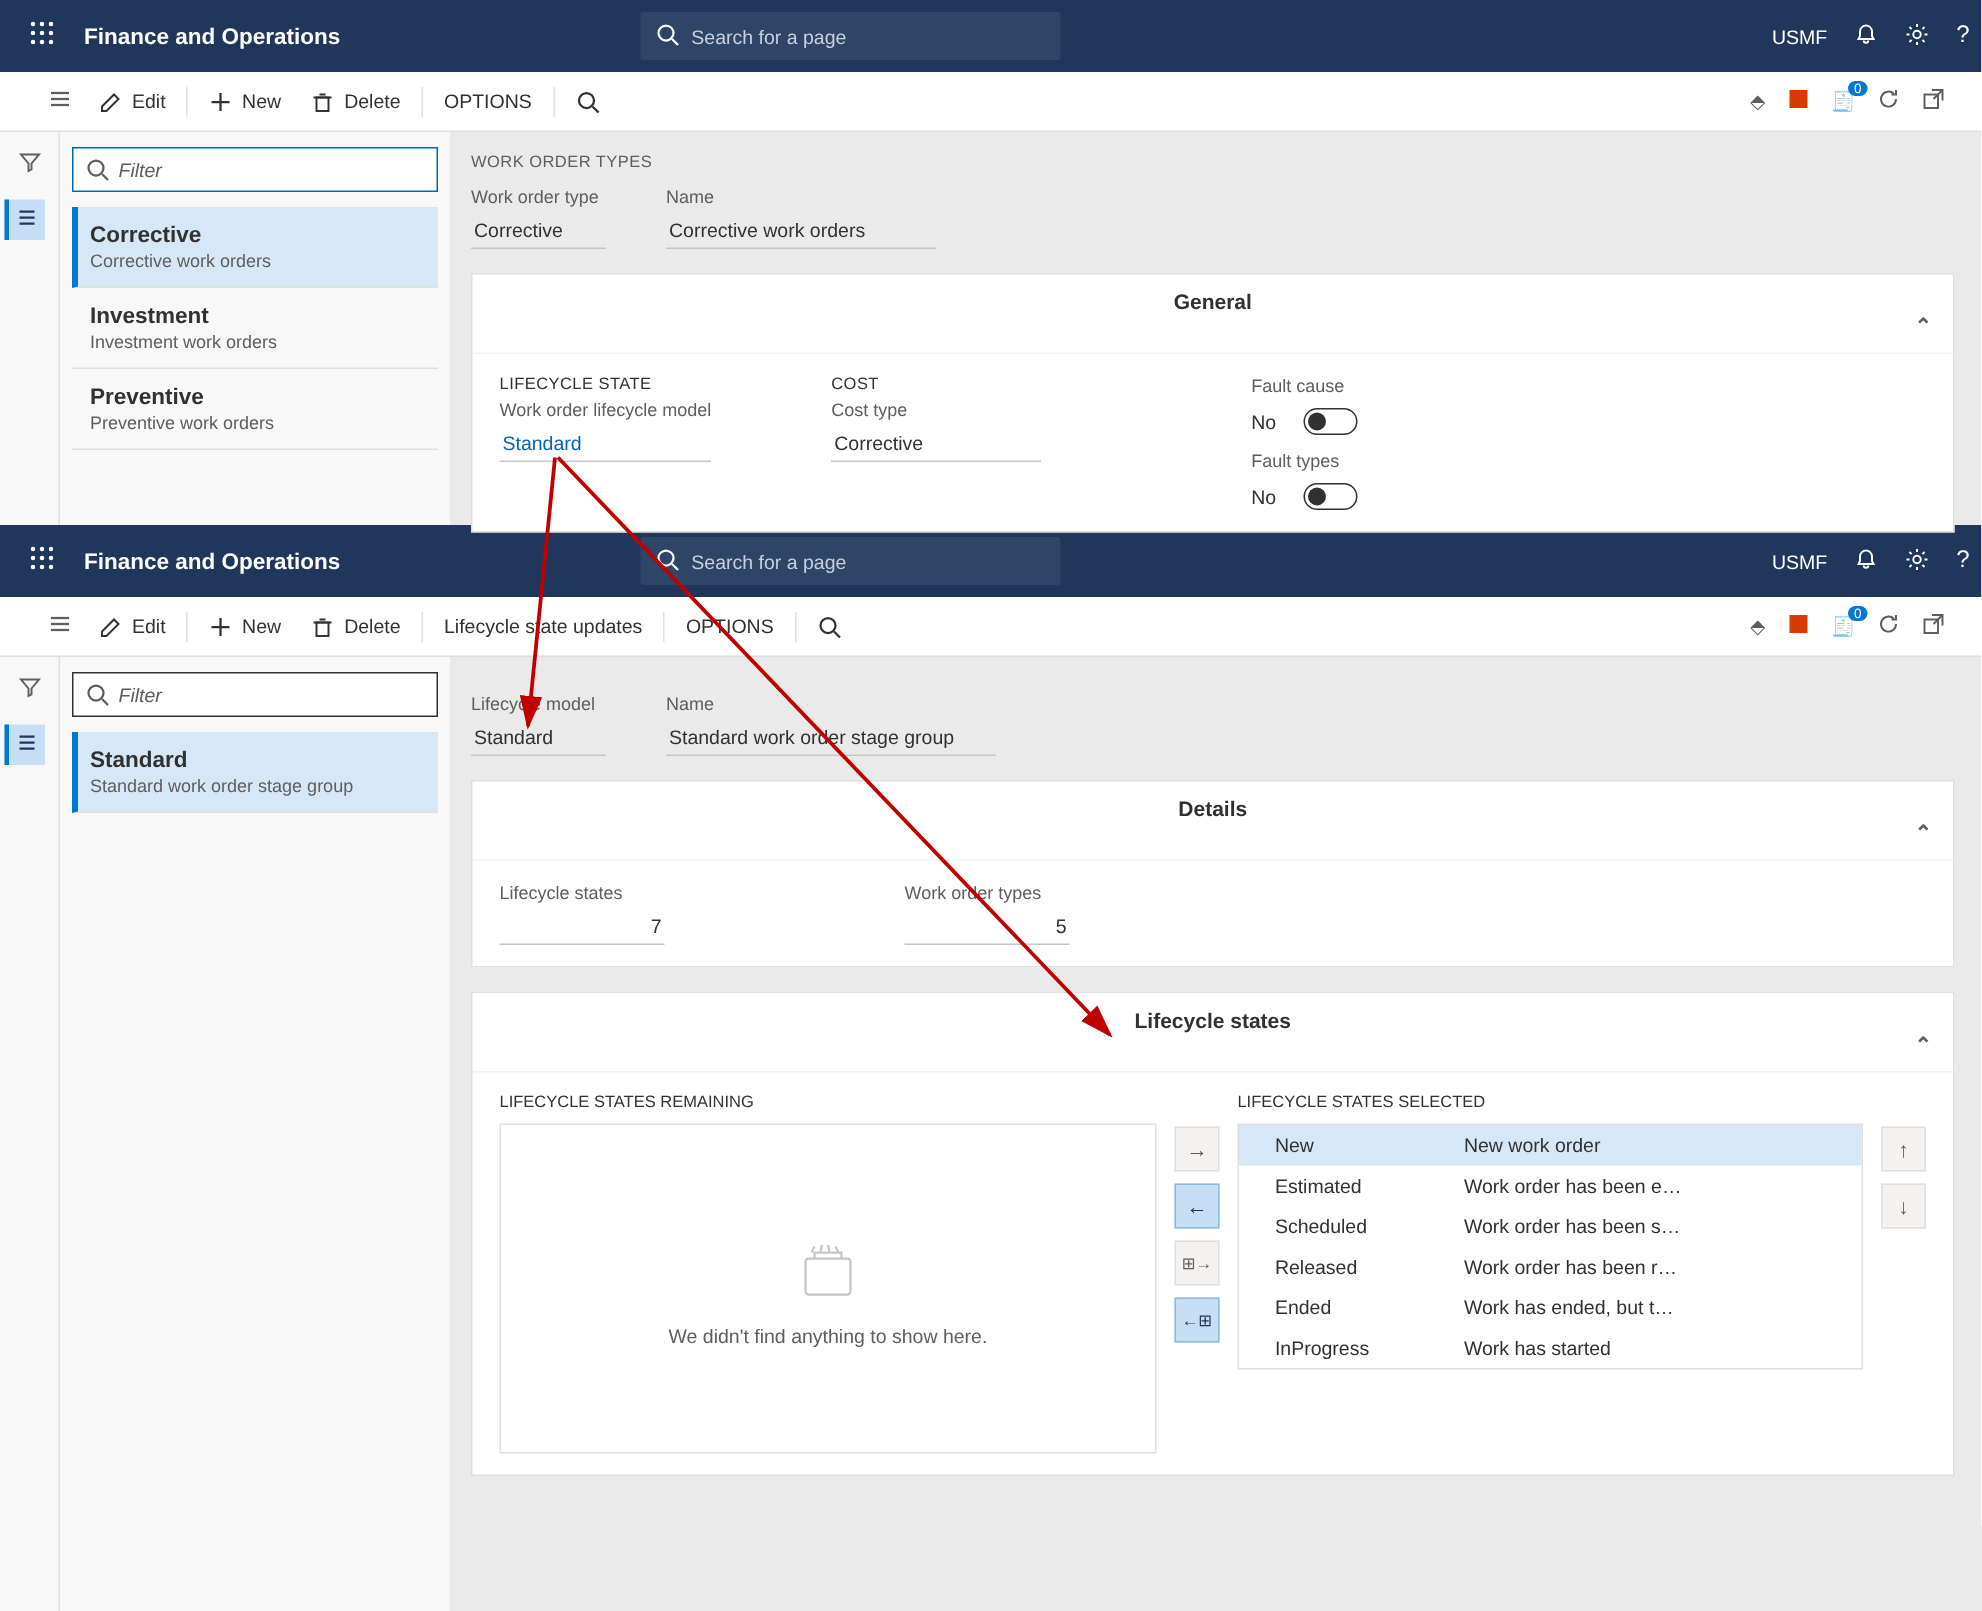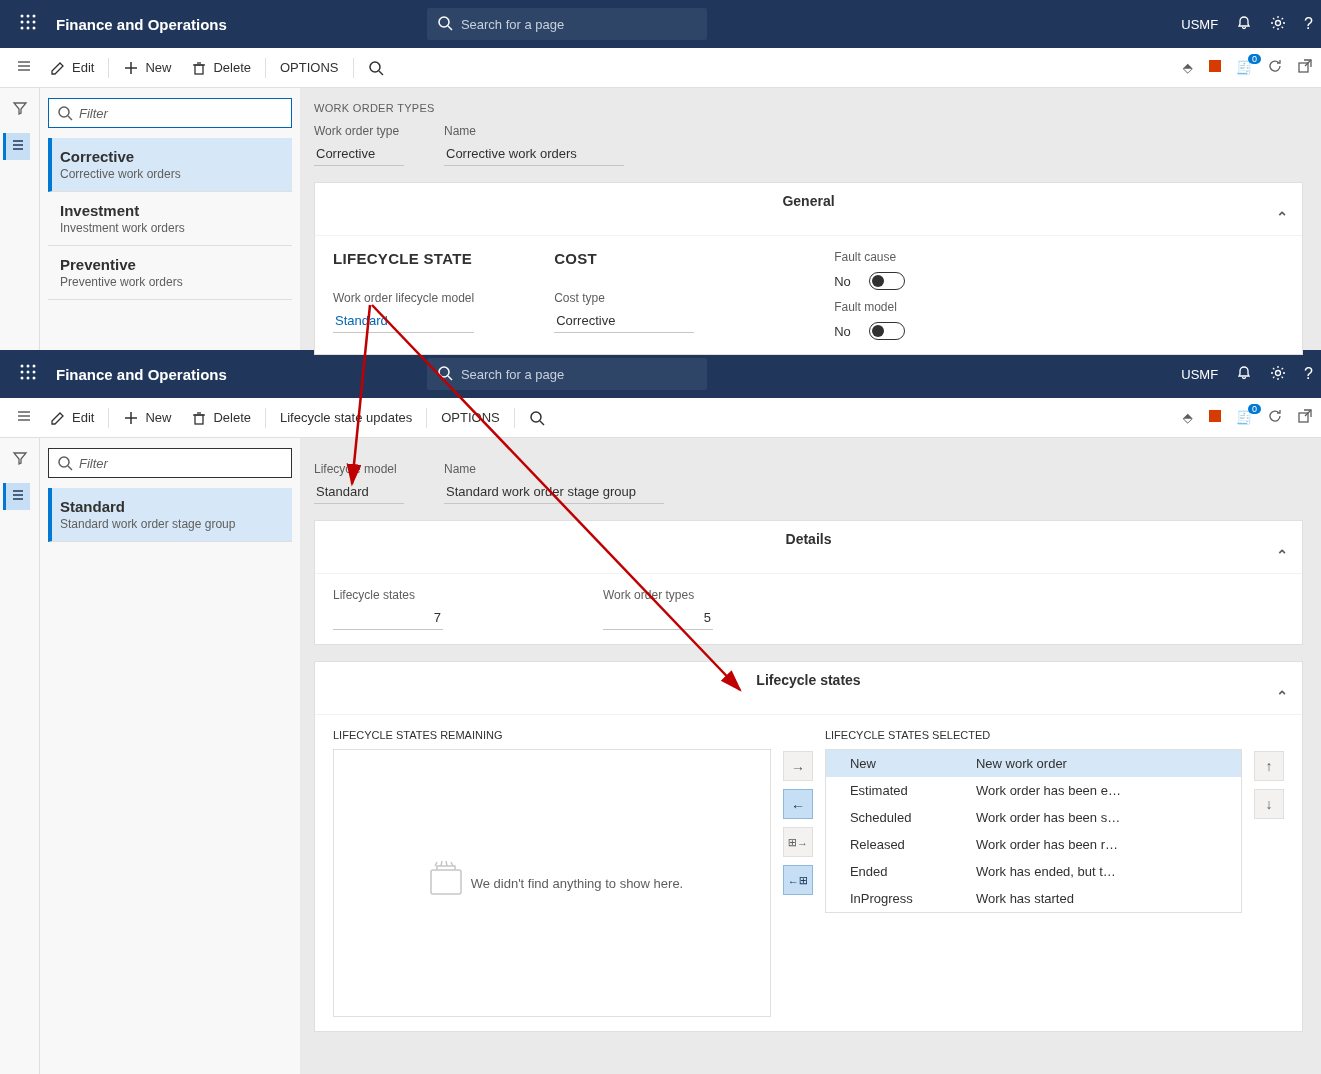--- a/index.html
+++ b/index.html
@@ -9,21 +9,21 @@
   .topbar { background: #20365a; color: #fff; height: 48px; display: flex; align-items: center; padding: 0 8px; }
   .waffle { width: 40px; text-align: center; font-size: 18px; }
   .brand { font-weight: 600; font-size: 15px; margin-left: 8px; }
   .search-wrap { margin-left: auto; margin-right: auto; display: flex; align-items: center; background: #2e4568; height: 32px; width: 280px; padding: 0 10px; border-radius: 2px; }
   .search-wrap input { background: transparent; border: none; color: #fff; outline: none; flex: 1; margin-left: 8px; font-size: 13px; }
   .search-wrap input::placeholder { color: #c8d0dd; }
   .top-right { display: flex; align-items: center; gap: 18px; font-size: 14px; }
   .top-right .legal { font-size: 13px; }
 
   
-  .actionbar { height: 40px; display: flex; align-items: center; border-bottom: 1px solid #e1dfdd; padding: 0 8px; background: #fff; }
+  .actionbar { height: 40px; display: flex; align-items: center; border-bottom: 1px solid #e1dfdd; padding: 0 24px; background: #fff; }
   .hamburger { width: 32px; text-align: center; color: #605e5c; }
   .action { display: flex; align-items: center; gap: 6px; padding: 0 10px; height: 32px; cursor: pointer; color: #323130; }
   .vsep { width: 1px; height: 20px; background: #e1dfdd; margin: 0 4px; }
   .action-right { margin-left: auto; display: flex; align-items: center; gap: 14px; color: #605e5c; }
   .badge0 { position: relative; }
   .badge0::after { content: "0"; position: absolute; top: -6px; right: -8px; background: #0078d4; color: #fff; border-radius: 8px; font-size: 9px; padding: 0 4px; }
 
   
   .content { display: flex; }
   .leftrail { width: 40px; background: #f8f8f8; border-right: 1px solid #e1dfdd; padding-top: 12px; display: flex; flex-direction: column; align-items: center; gap: 14px; color: #605e5c; }
@@ -43,31 +43,31 @@
   .formrow { display: flex; gap: 40px; margin-top: 10px; }
   .fld { display: flex; flex-direction: column; }
   .fld .lbl { color: #605e5c; font-size: 12px; margin-bottom: 4px; }
   .fld .val { border-bottom: 1px solid #c8c6c4; padding: 4px 2px 4px 2px; min-width: 90px; }
   .fld .val.right { text-align: right; }
   .fld .val.link { color: #0066b3; }
   .card { background: #fff; border: 1px solid #e1dfdd; margin-top: 16px; }
   .card-head { display: flex; align-items: center; padding: 10px 14px; font-weight: 600; font-size: 14px; border-bottom: 1px solid #f3f2f1; flex-direction: column; }
   .card-head .chev { margin-left: auto; color: #605e5c; }
   .card-body { padding: 14px 18px; }
-  .sect-label { font-weight: 700; font-size: 15px; letter-spacing: 0.3px; color: #323130; margin-bottom: 24px; }
+  .sect-label { font-weight: 400; font-size: 11px; letter-spacing: 0.3px; color: #323130; margin-bottom: 4px; }
   .cols3 { display: flex; gap: 80px; }
   .toggle { display:inline-flex; align-items:center; background:#fff; border:1px solid #323130; border-radius: 10px; width: 36px; height: 18px; position: relative; margin-left: 10px; }
   .toggle .knob { width: 12px; height: 12px; background: #323130; border-radius: 50%; position: absolute; left: 2px; }
   .toggleline { display:flex; align-items:center; gap:8px; margin-top: 4px; }
 
   
   .ls-body { display: flex; gap: 12px; align-items: flex-start; }
   .ls-col { flex: 1; }
   .ls-col .ls-title { font-weight: 400; font-size: 11px; margin-bottom: 8px; }
-  .empty-box { border: 1px solid #e1dfdd; height: 268px; display:flex; flex-direction:row; align-items:center; justify-content:center; color:#605e5c; }
+  .empty-box { border: 1px solid #e1dfdd; height: 220px; display:flex; flex-direction:column; align-items:center; justify-content:center; color:#605e5c; }
   .empty-box svg { margin-bottom: 12px; }
   .movebtns, .orderbtns { display:flex; flex-direction:column; gap:8px; margin-top: 22px; }
   .sqbtn { width: 30px; height: 30px; display:flex; align-items:center; justify-content:center; background:#f3f2f1; border:1px solid #e1dfdd; cursor:pointer; font-size: 14px; color:#605e5c;}
   .sqbtn.active { background:#c7dff4; border-color:#8fb8db; color:#20365a; }
   .ls-table { border: 1px solid #e1dfdd; }
   .ls-row { display:flex; padding: 6px 10px; cursor:pointer; }
   .ls-row.selected { background: #d6e8f7; }
   .ls-row .c1 { width: 140px; padding-left: 14px; }
   .ls-row .c2 { flex: 1; white-space: nowrap; overflow: hidden; text-overflow: ellipsis; }
 
@@ -250,21 +250,21 @@
             <div class="fld">
                   <span class="lbl">Fault cause</span>
               <div class="toggleline">
                     <span>No</span>
                     <span class="toggle">
                       <span class="knob"></span>
                     </span>
                   </div>
             </div>
             <div class="fld" style="margin-top:10px">
-                  <span class="lbl">Fault model</span>
+                  <span class="lbl">Fault types</span>
               <div class="toggleline">
                     <span>No</span>
                     <span class="toggle">
                       <span class="knob"></span>
                     </span>
                   </div>
             </div>
           </div>
         </div>
       </div>

